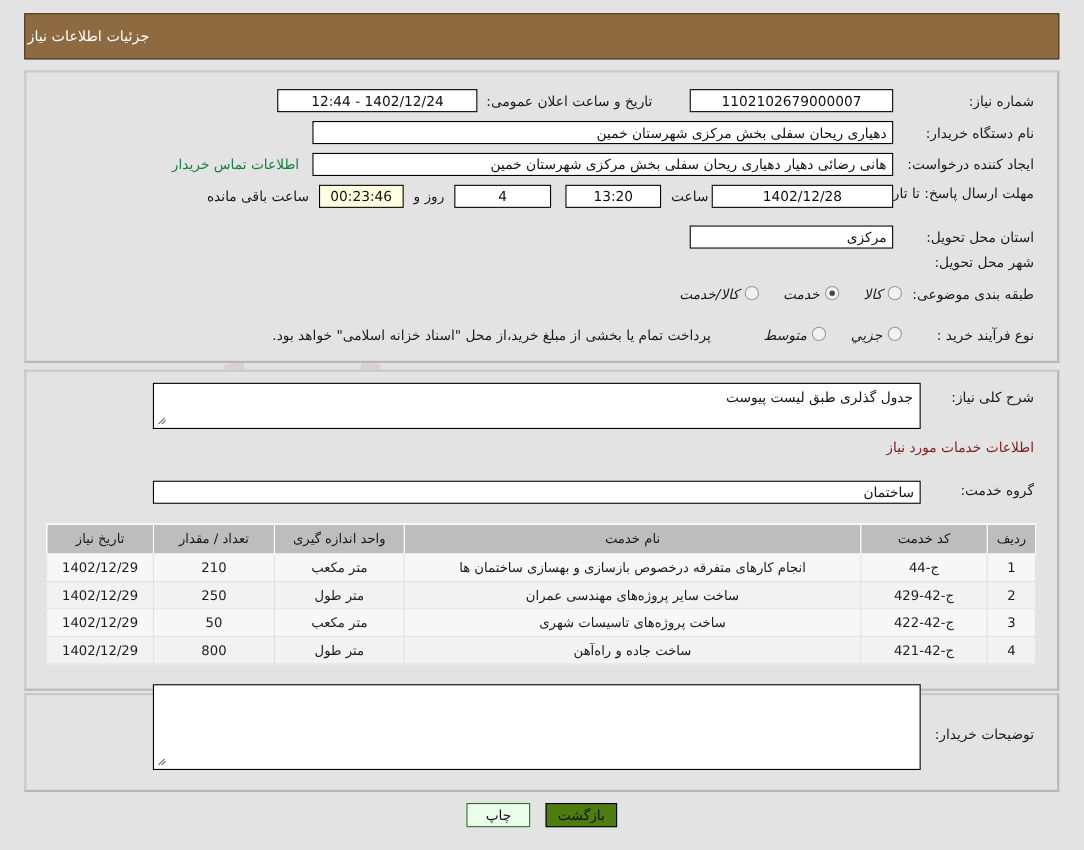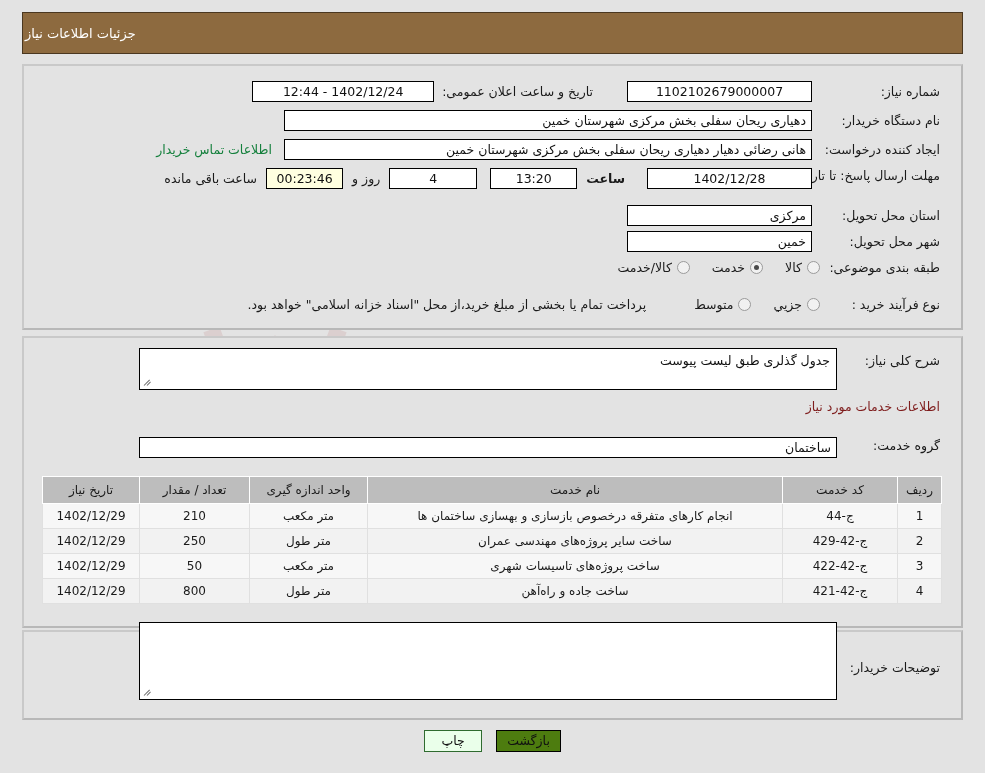--- a/index.html
+++ b/index.html
@@ -137,23 +137,23 @@
   .radio.on::after {
     content: "";
     position: absolute;
     left: 3px; top: 3px;
     width: 5px; height: 5px;
     border-radius: 50%;
     background: #4a4a4a;
   }
   .radio-group {
     display: inline-flex;
-    align-items: center;
     gap: 5px;
     margin-left: 22px;
+    font-style: italic;
   }
   .radio-group .rlbl { font-size: 12.5px; color: #1a1a1a; }
 
   
   .ta {
     background: #ffffff;
     border: 1px solid #000000;
     font-size: 12.5px;
     color: #111;
     padding: 4px 6px;
@@ -284,36 +284,35 @@
     <span class="lbl" style="width:120px; display:inline-block;">ایجاد کننده درخواست:</span>
     <span class="fld rt" style="width:528px; margin-right:8px;">هانی رضائی دهیار دهیاری ریحان سفلی بخش مرکزی شهرستان خمین</span>
     <a class="link" style="margin-right:12px;" href="#">اطلاعات تماس خریدار</a>
   </div>
 
   <div class="row" style="left:auto; right:45px; top:168px; z-index:3; align-items:flex-start;">
     <span class="lbl" style="width:120px; display:inline-block; line-height:16px;">مهلت ارسال پاسخ: تا تاریخ:</span>
   </div>
   <div class="row" style="left:auto; right:173px; top:168px; z-index:3;">
     <span class="fld num" style="width:165px;">1402/12/28</span>
-    <span class="inline-txt" style="margin-right:22px; margin-left:9px;font-weight:bold;">ساعت</span>
+    <span class="inline-txt" style="margin-right:3px; margin-left:9px;">ساعت</span>
     <span class="fld num" style="width:87px;">13:20</span>
     <span class="fld num" style="width:88px; margin-right:13px;">4</span>
     <span class="inline-txt" style="margin-right:9px; margin-left:9px;">روز و</span>
     <span class="fld num cream" style="width:77px;">00:23:46</span>
     <span class="inline-txt" style="margin-right:9px;">ساعت باقی مانده</span>
   </div>
 
   <div class="row" style="left:auto; right:45px; top:205px; z-index:3;">
     <span class="lbl" style="width:120px; display:inline-block;">استان محل تحویل:</span>
     <span class="fld rt" style="width:185px; margin-right:8px;">مرکزی</span>
   </div>
 
   <div class="row" style="left:auto; right:45px; top:231px; z-index:3;">
     <span class="lbl" style="width:120px; display:inline-block;">شهر محل تحویل:</span>
-    <span class="fld rt" style="width:185px; margin-right:8px;">خمین</span>
   </div>
 
   <div class="row" style="left:auto; right:45px; top:260px; z-index:3;">
     <span class="lbl" style="width:120px; display:inline-block;">طبقه بندی موضوعی:</span>
     <span class="radio-group">
       <span class="radio"></span>
       <span class="rlbl">کالا</span>
     </span>
     <span class="radio-group">
       <span class="radio on"></span>

